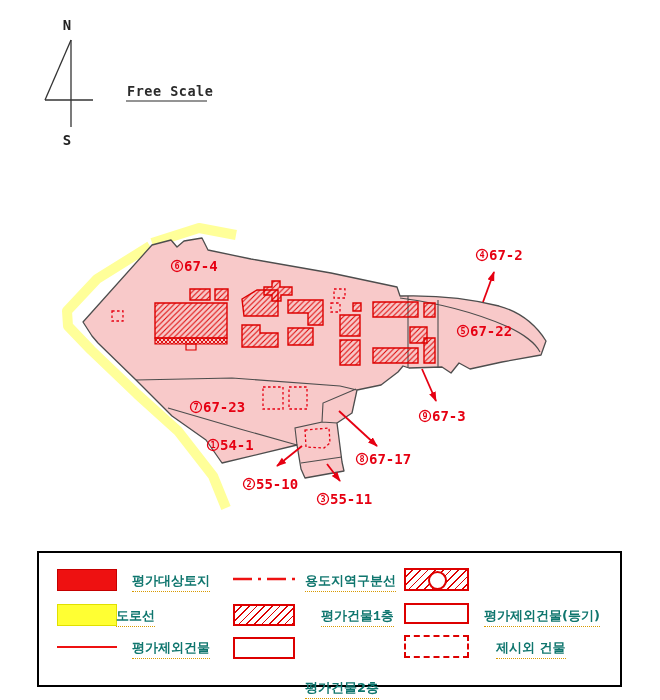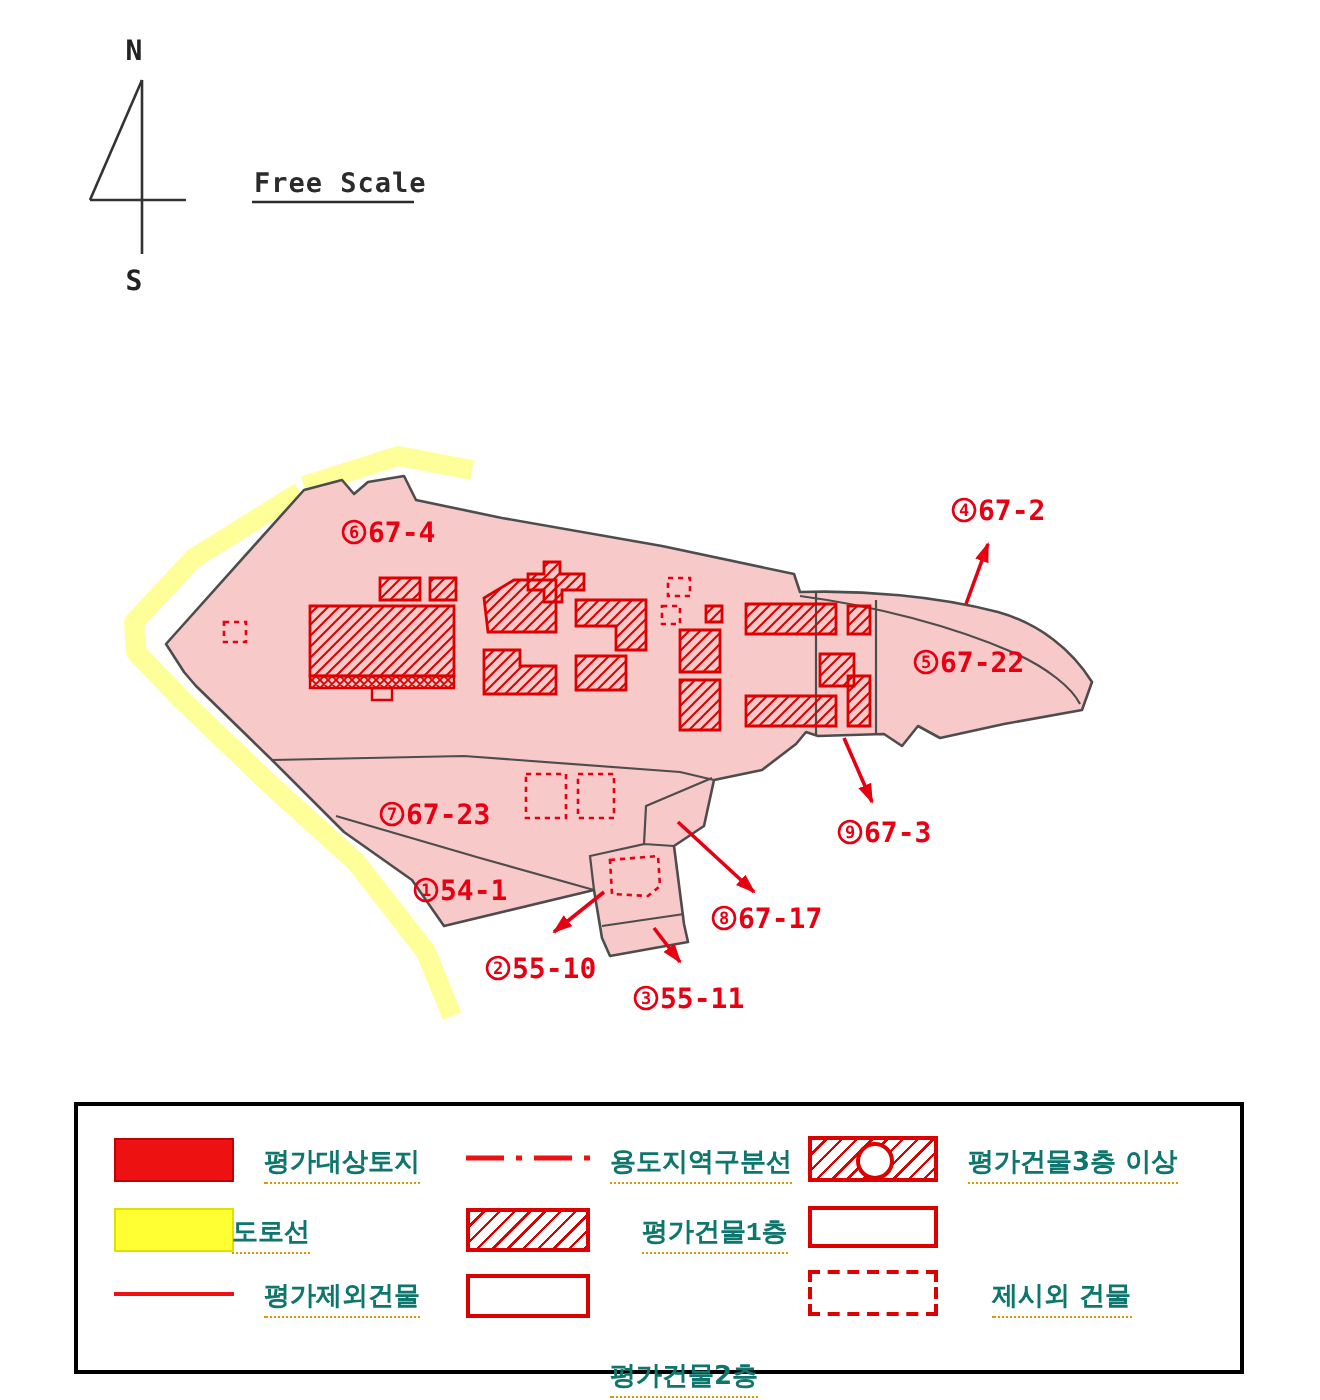--- a/index.html
+++ b/index.html
@@ -182,17 +182,17 @@
   <div class="lab" style="left:266px;top:19px;">용도지역구분선</div>
   <div class="lab" style="left:282px;top:54px;font-family:Liberation Mono, monospace;">평가건물1층</div>
   <div class="lab" style="left:266px;top:86px;margin-top:40px;">평가건물2층</div>
 
   <div class="sw hatch1" style="left:365px;top:15px;width:65px;height:23px;">
     <div class="circ"></div>
   </div>
   <div class="sw sw-empty" style="left:365px;top:50px;width:65px;height:21px;"></div>
   <div class="sw sw-dashed" style="left:365px;top:82px;width:65px;height:23px;"></div>
 
-  <div class="lab" style="left:445px;top:19px;">평가건물3층 이상</div>
+  <div class="lab" style="left:445px;top:54px;">평가제외건물(등기)</div>
   <div class="lab" style="left:445px;top:86px;margin-left:12px;">제시외 건물</div>
 </div>
 
 </div>
 
 </body></html>

